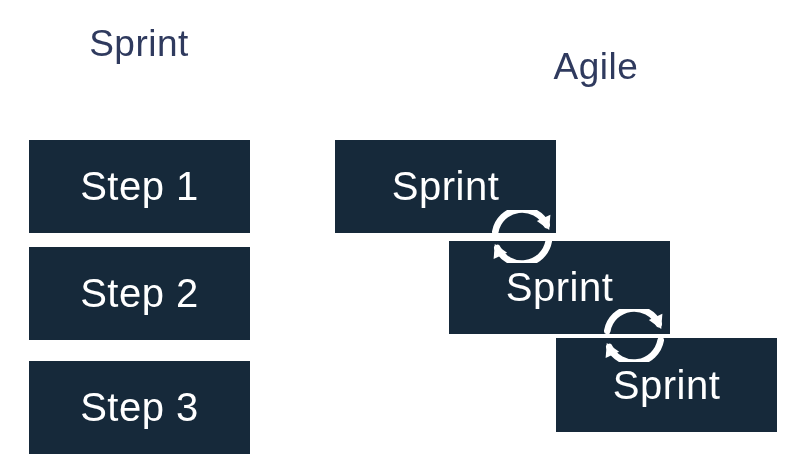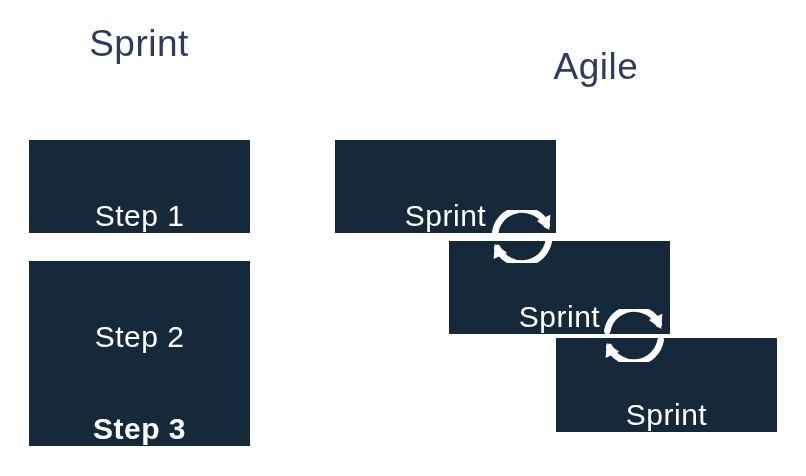--- a/index.html
+++ b/index.html
@@ -22,29 +22,29 @@
   }
   .linear-title { left: 9px;  top: 21px; width: 260px; }
   .agile-title  { left: 486px; top: 44px; width: 220px; }
   .box {
     position: absolute;
     width: 221px;
     height: 93px;
     background: var(--box-fill, #16293a);
     color: var(--box-text, #ffffff);
     display: flex;
-    align-items: flex-end;
+    align-items: center;
     justify-content: center;
-    font-size: 30px;
+    font-size: 40px;
     letter-spacing: 0.5px;
     z-index: 1;
   }
   .step-1 { left: 29px; top: 140px; }
-  .step-2 { left: 29px; top: 261px; }
-  .step-3 { left: 29px; top: 353px; font-weight: bold; }
+  .step-2 { left: 29px; top: 247px; }
+  .step-3 { left: 29px; top: 361px; }
   .sprint-1 { left: 335px; top: 140px; }
   .sprint-2 { left: 449px; top: 241px; }
   .sprint-3 { left: 556px; top: 338px; height: 94px; }
   .cycle {
     position: absolute;
     width: 66px;
     height: 53px;
     z-index: 2;
     color: var(--icon, #ffffff);
   }

